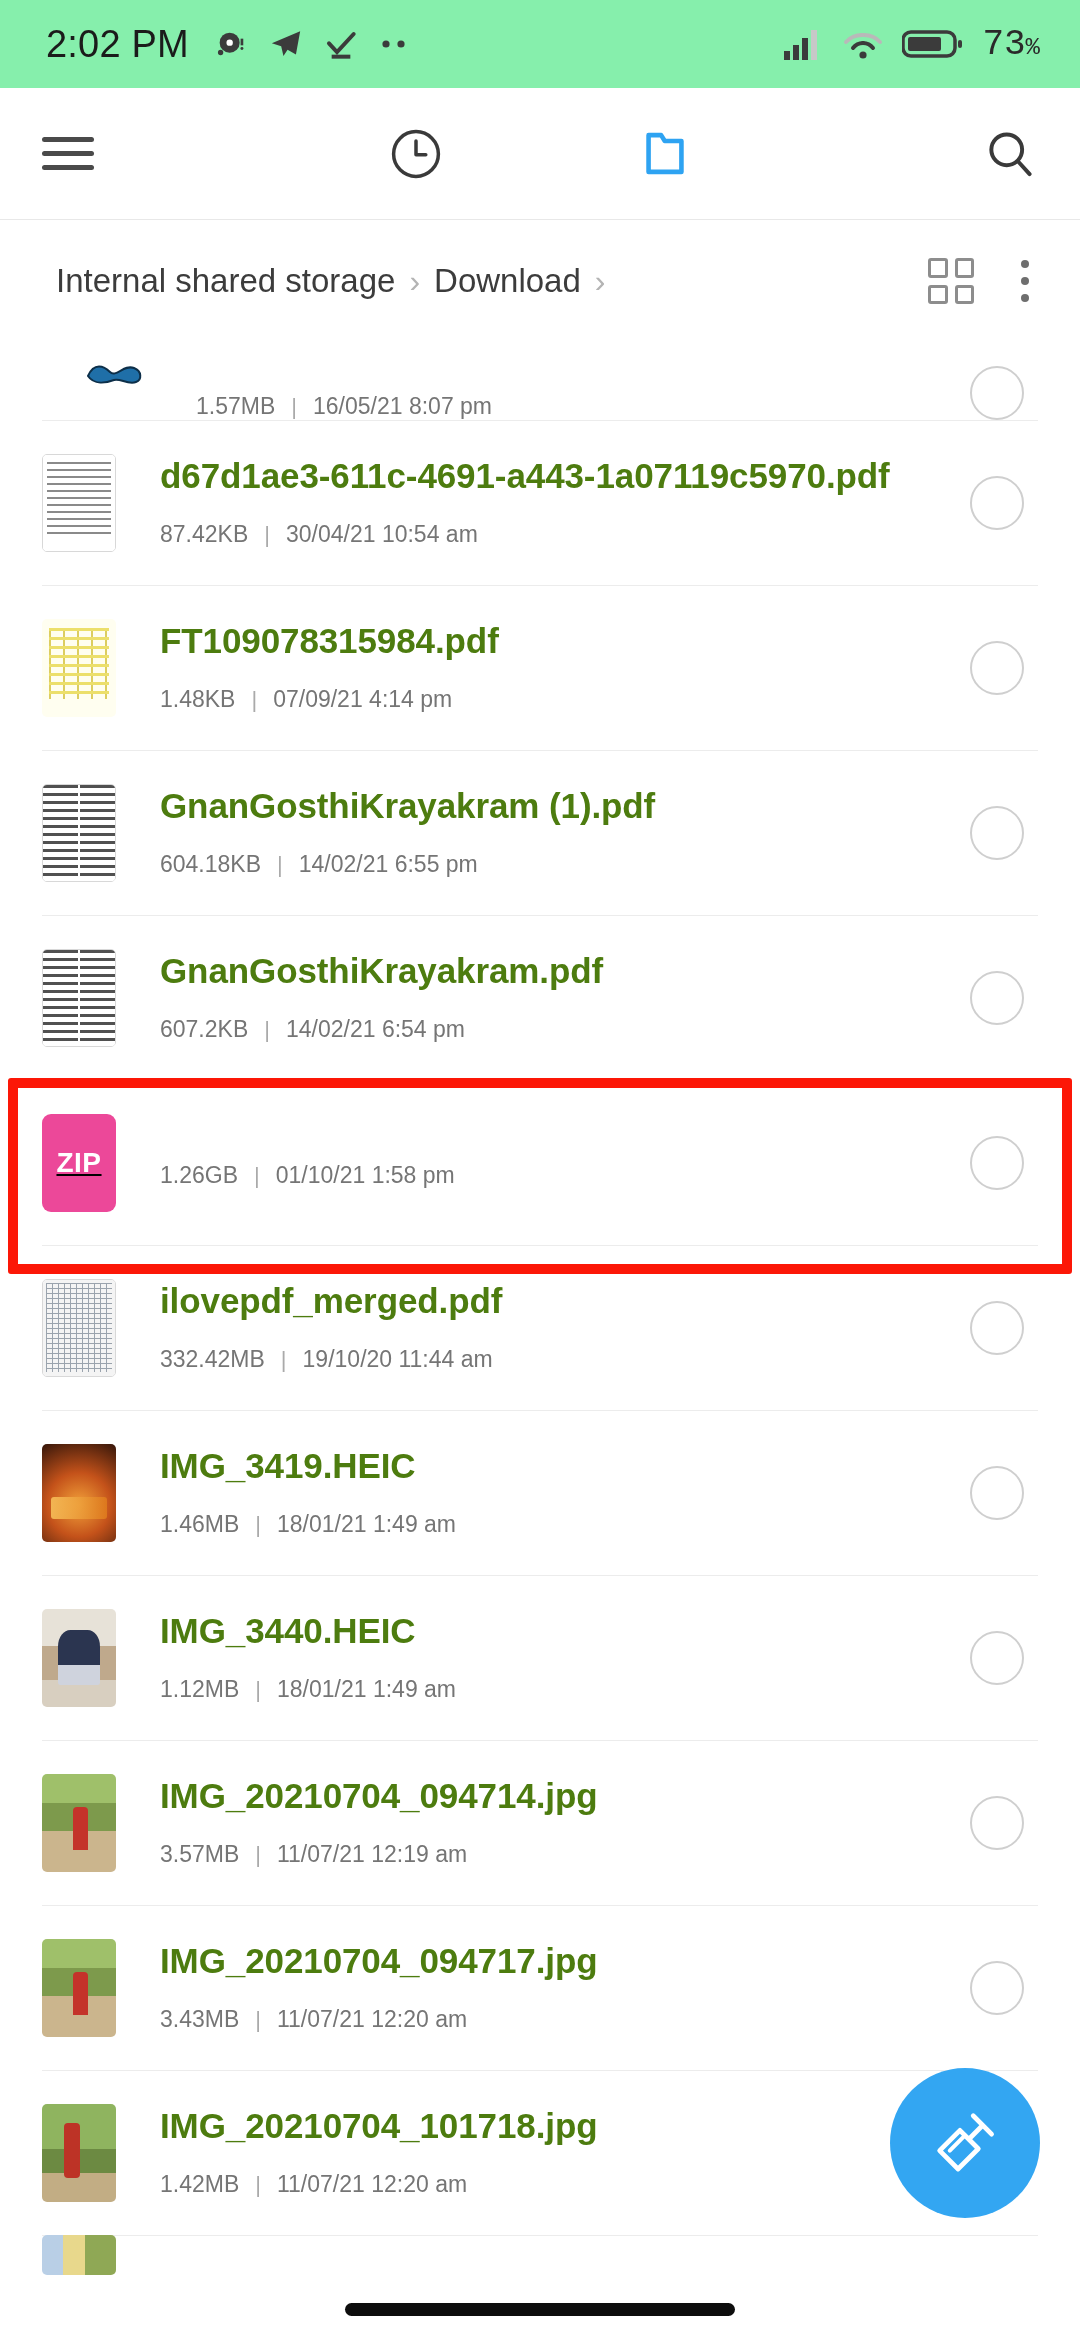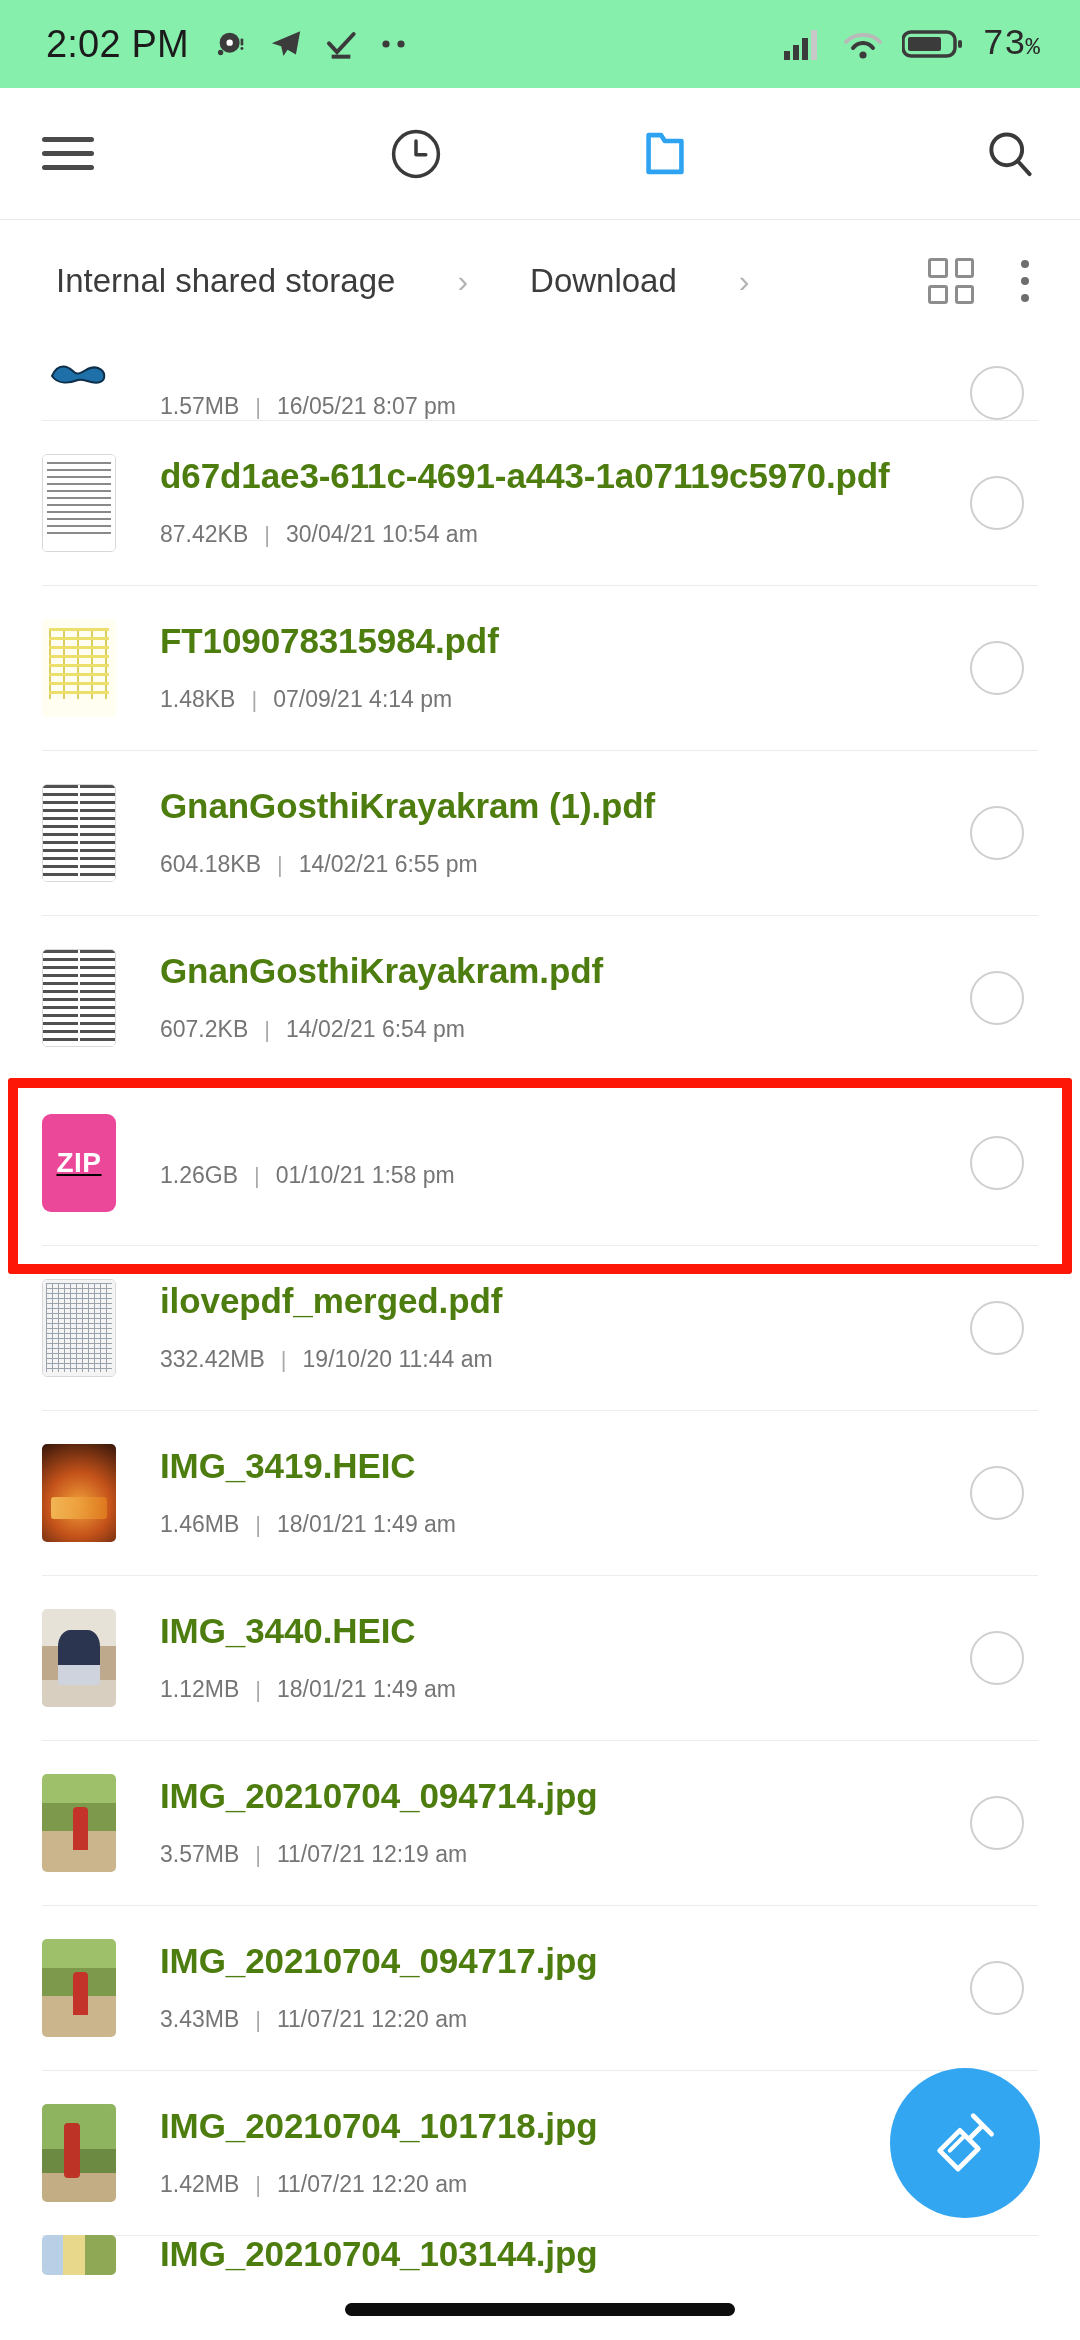--- a/index.html
+++ b/index.html
@@ -50,21 +50,21 @@
     margin: 9px 0;
   }
 
   
   .crumb-bar {
     height: 122px;
     display: flex; align-items: center;
     padding: 0 40px 0 56px;
     background: #ffffff;
   }
-  .crumbs { display: flex; align-items: center; flex: 1; gap: 48px; }
+  .crumbs { display: flex; align-items: center; flex: 1; }
   .crumb {
     font-size: 33px; color: #3c3c3c; white-space: nowrap;
   }
   .crumb-sep {
     color: #b4b4b4; font-size: 32px; margin: 0 14px; font-weight: 300;
   }
   .crumb-actions { display: flex; align-items: center; gap: 46px; padding-right: 10px; }
   .grid-icon { width: 46px; height: 46px; display: grid;
     grid-template-columns: 1fr 1fr; grid-template-rows: 1fr 1fr; gap: 7px; }
   .grid-icon i { border: 3px solid #8d8d8d; border-radius: 3px; display: block; }
@@ -82,21 +82,21 @@
     position: relative;
     height: 165px;
     display: flex; align-items: center;
     padding: 0 56px 0 42px;
     background: #fff;
   }
   .row + .row::before {
     content: ""; position: absolute; left: 42px; right: 42px; top: 0;
     height: 1px; background: #ececec;
   }
-  .row.partial-top { height: 78px; align-items: flex-end; }
+  .row.partial-top { height: 78px; align-items: flex-end; margin-left: 36px; }
   .row.partial-bottom { height: 90px; align-items: flex-start; }
 
   .thumb {
     width: 74px; height: 98px;
     flex: 0 0 74px;
     border-radius: 5px;
     overflow: hidden;
     position: relative;
     background: #fff;
   }
@@ -500,23 +500,20 @@
         <span class="date">11/07/21 12:20 am</span>
       </div>
     </div>
     <div class="radio"></div>
   </div>
 
   <div class="row partial-bottom">
     <div class="thumb" style="height:40px">
         <span class="tn-sky"></span>
       </div>
-    <div class="meta">
-      <div class="fname">IMG_20210704_103144.jpg</div>
-    </div>
   </div>
 
 </div>
 
 <div class="highlight-box"></div>
 
 <div class="fab">
   <span>
     <svg width="76" height="76" viewBox="0 0 24 24">
       <path d="M14.6 3.4 L20.4 9.2 M17.6 6.4 L13.2 10.8

